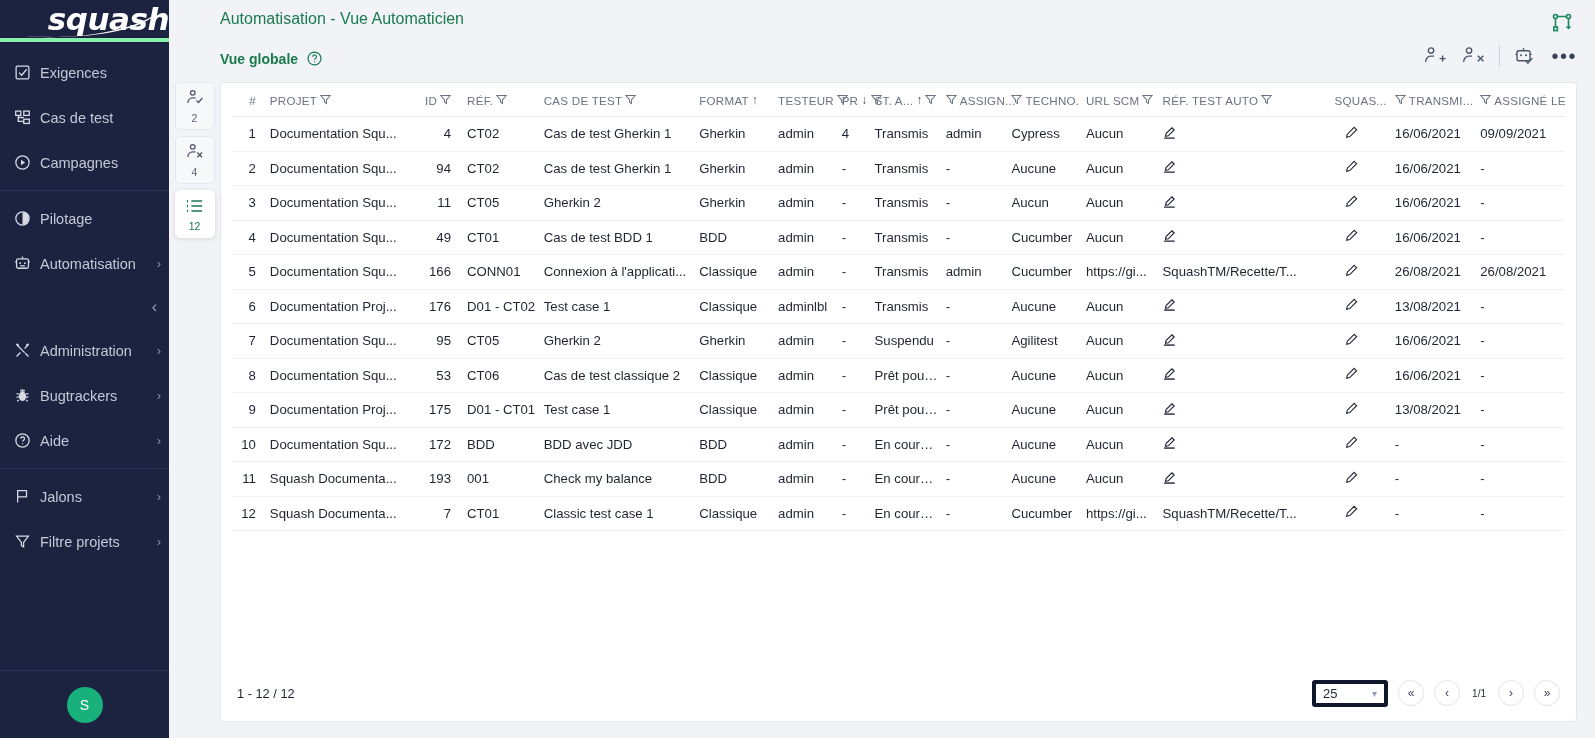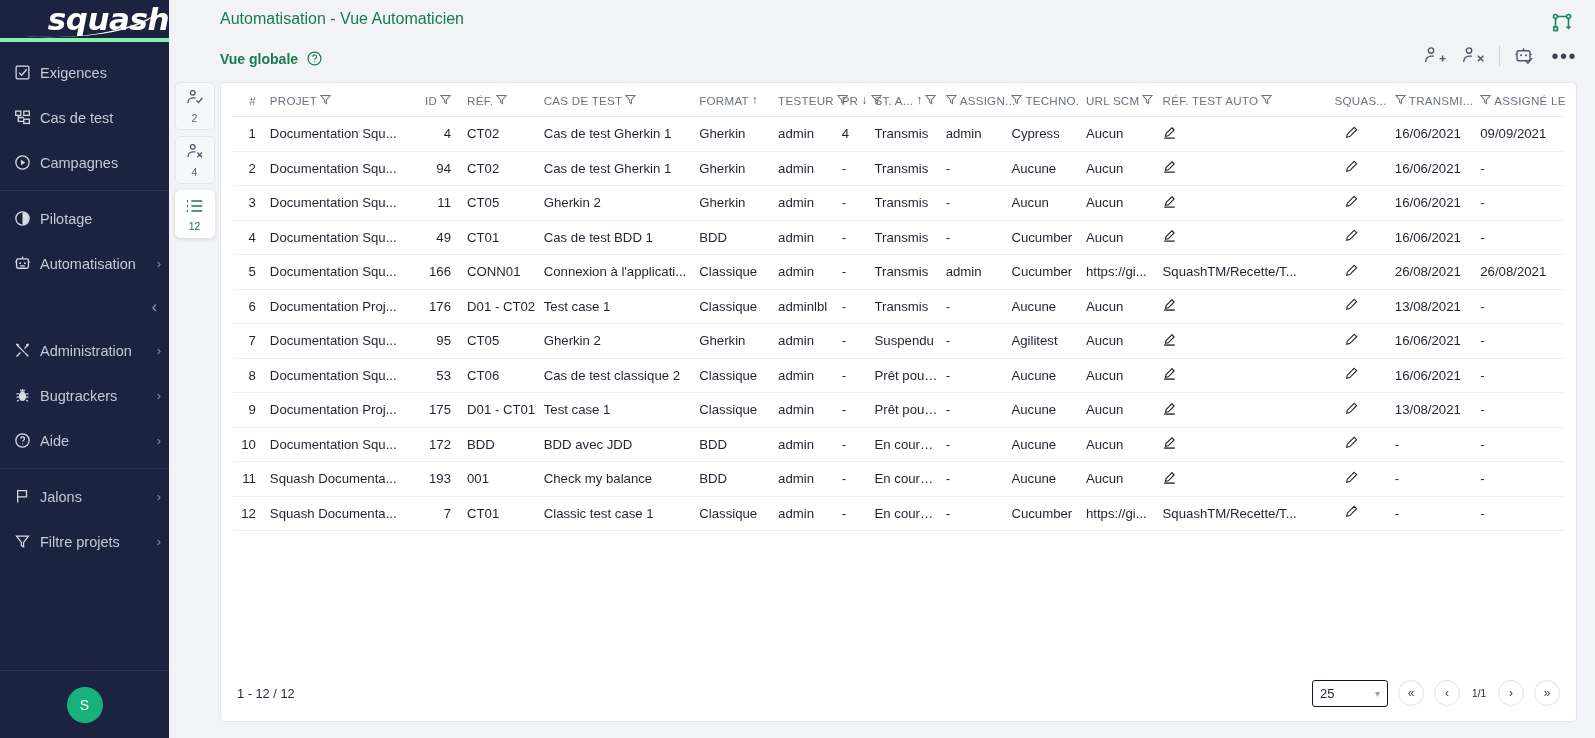--- a/index.html
+++ b/index.html
@@ -176,21 +176,21 @@
 
   
   .foot {
     height: 56px; flex: 0 0 56px;
     display: flex; align-items: center; justify-content: space-between;
     padding: 0 16px 0 16px;
   }
   .foot-left { font-size: 12.8px; color: #1f2430; }
   .foot-right { display: flex; align-items: center; gap: 10px; }
   .selbox {
-    width: 76px; height: 27px; border: 1px solid #0f172a; border-radius: 3px;
+    width: 76px; height: 27px; border: 4px solid #0f172a; border-radius: 3px;
     display: flex; align-items: center; justify-content: space-between;
     padding: 0 7px; font-size: 13px; color: #1f2430; cursor: pointer;
     background: #fff;
   }
   .selbox .chev { color: #9aa0b4; font-size: 10px; }
   .pgbtn {
     width: 26px; height: 26px; border-radius: 50%;
     border: 1px solid #dfe3ea; background: #fff;
     display: flex; align-items: center; justify-content: center;
     font-size: 12px; color: #3a4255; cursor: pointer;

